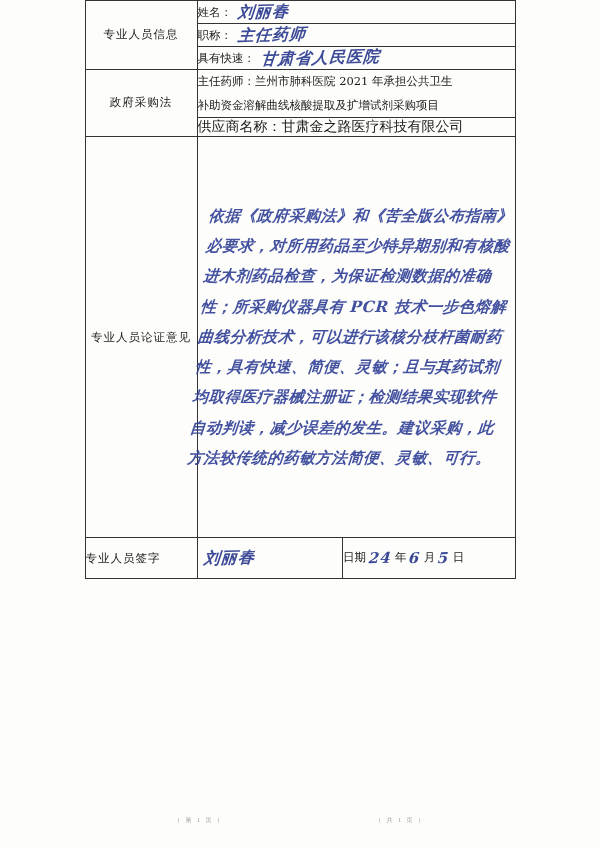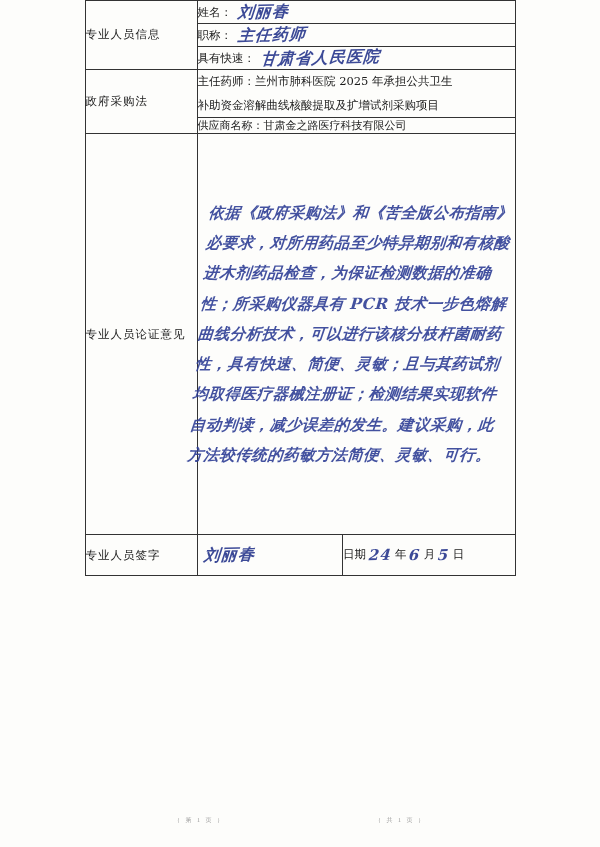--- a/index.html
+++ b/index.html
@@ -35,20 +35,21 @@
     margin: 0 auto;
     width: 430px;
     table-layout: fixed;
   }
   table.main td {
     border: 1px solid #333;
     vertical-align: middle;
     padding: 0;
   }
   .label-cell {
+    text-align: center;
     font-size: 11.5px;
     letter-spacing: 1px;
     font-family: "DejaVu Serif", serif;
     color: #1a1a1a;
     line-height: 1.5;
   }
   .field-cell {
     padding: 5px 10px;
     font-size: 11.5px;
     font-family: "DejaVu Serif", serif;
@@ -73,21 +74,21 @@
     opacity: .92;
   }
   .proj-cell {
     padding: 8px 10px 10px 10px;
     font-size: 11.5px;
     line-height: 2.05;
     font-family: "DejaVu Serif", serif;
   }
   .supplier-cell {
     padding: 6px 10px;
-    font-size: 11px;
+    font-size: 14px;
     font-family: "DejaVu Serif", serif;
   }
   .opinion-cell {
     height: 400px;
     vertical-align: top;
     padding: 10px 12px 10px 14px;
     position: relative;
   }
   .opinion-hand {
     font-family: "DejaVu Serif", serif;
@@ -174,21 +175,21 @@
       <tr>
         <td class="field-cell">
           <span class="field-label">具有快速：</span><span class="hand">甘肃省人民医院</span>
         </td>
       </tr>
 
       <tr>
         <td class="label-cell" rowspan="2">政府采购法</td>
         <td class="proj-cell">
           <div>
-            <span>主任药师：</span><span>兰州市肺科医院 2025 年承担公共卫生</span>
+            <span>主任药师：</span><span>兰州市肺科医院 2021 年承担公共卫生</span>
           </div>
           <div>补助资金溶解曲线核酸提取及扩增试剂采购项目</div>
         </td>
       </tr>
       <tr>
         <td class="supplier-cell">
           <span>供应商名称：</span><span>甘肃金之路医疗科技有限公司</span>
         </td>
       </tr>
 

